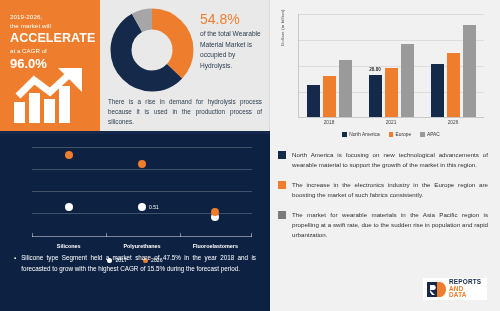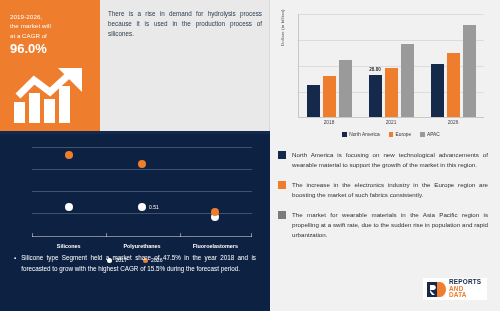--- a/index.html
+++ b/index.html
@@ -123,34 +123,51 @@
   .divider-v { position:absolute; left:269px; top:0; width:1px; height:311px; background:#d9d9d9; }
 </style>
 </head>
 <body>
 
 <div class="page">
 
   <div class="orange-panel">
     <div class="op-l1">2019-2026,</div>
     <div class="op-l2">the market will</div>
+    <div class="op-accel">ACCELERATE</div>
     <div class="op-l3">at a CAGR of</div>
     <div class="op-cagr">96.0%</div>
 
     <svg class="growth-svg" width="78" height="56" viewBox="0 0 78 56">
       <rect x="2" y="34" width="11" height="21" fill="#ffffff"></rect>
       <rect x="17" y="25" width="11" height="30" fill="#ffffff"></rect>
       <rect x="32" y="31" width="11" height="24" fill="#ffffff"></rect>
       <rect x="47" y="18" width="11" height="37" fill="#ffffff"></rect>
       <polyline points="6,28 22,12 38,24 62,2" fill="none" stroke="#ffffff" stroke-width="7" stroke-linejoin="miter"></polyline>
       <polygon points="46,0 70,0 70,24" fill="#ffffff"></polygon>
     </svg>
   </div>
 
   <div class="donut-panel">
+    <div class="donut-row">
+      <div class="donut-wrap">
+        <svg width="88" height="88" viewBox="0 0 88 88">
+
+          <g transform="rotate(-90 44 44)">
+            <circle cx="44" cy="44" r="31" fill="none" stroke="#ee7e2d" stroke-width="21" stroke-dasharray="72.07 122.71" stroke-dashoffset="0"></circle>
+            <circle cx="44" cy="44" r="31" fill="none" stroke="#15294b" stroke-width="21" stroke-dasharray="106.74 88.04" stroke-dashoffset="-72.07"></circle>
+            <circle cx="44" cy="44" r="31" fill="none" stroke="#a6a6a6" stroke-width="21" stroke-dasharray="15.97 178.81" stroke-dashoffset="-178.81"></circle>
+          </g>
+        </svg>
+      </div>
+      <div class="donut-text">
+        <div class="d-pct">54.8%</div>
+        <div class="d-sub">of the total Wearable Material Market is occupied by Hydrolysis.</div>
+      </div>
+    </div>
     <div class="donut-note">There is a rise in demand for hydrolysis process because it is used in the production process of silicones.</div>
   </div>
 
   <div class="bar-panel">
     <div class="bar-card">
       <div class="ylabel">Dollars (in billion)</div>
 
       <div class="plot" id="barplot">
           <div class="gridline" style="top: 78px;"></div>
           <div class="gridline" style="top: 52px;"></div>

